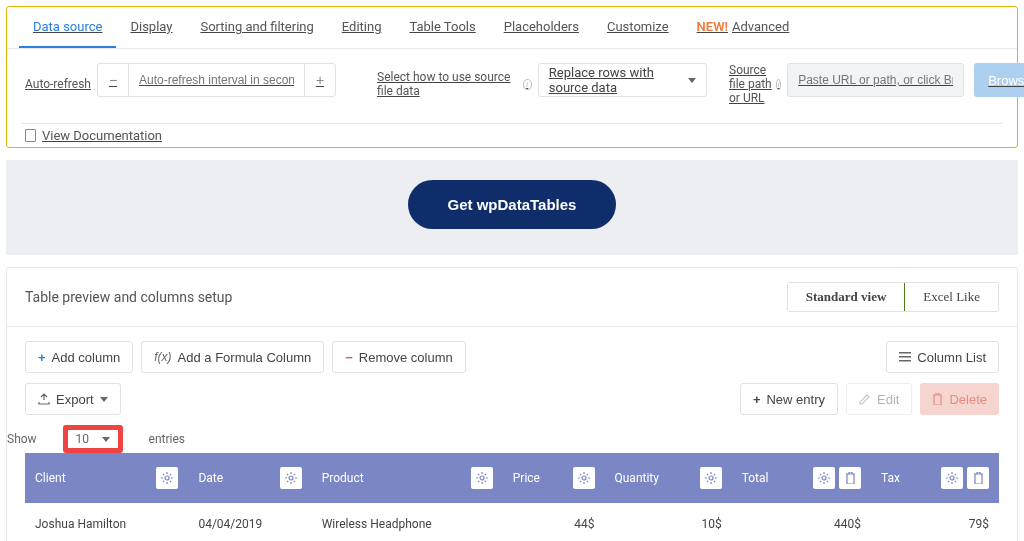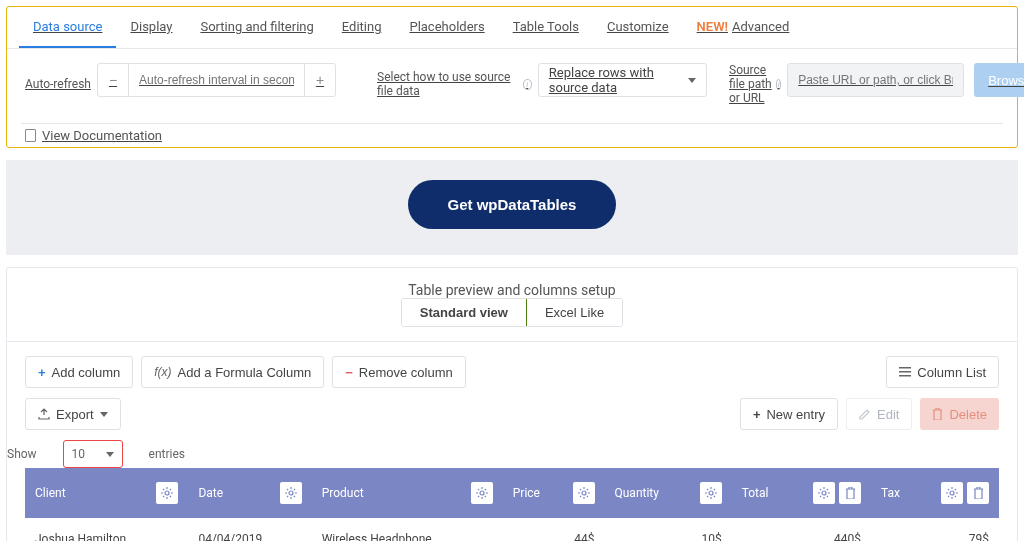--- a/index.html
+++ b/index.html
@@ -34,24 +34,24 @@
     .browse-btn { height: 34px; padding: 0 14px; background: #aed0f0; color: #fff; border: none; border-radius: 3px; font-size: 13px; cursor: pointer; }
     
     .doc-row { border-top: 1px solid #e6e8ed; margin: 0 14px; padding: 4px 4px; }
     .doc-link { display: flex; align-items: center; gap: 6px; color: #555; font-size: 13px; cursor: pointer; }
     .file-icon { width: 11px; height: 13px; border: 1.2px solid #888; border-radius: 1px; position: relative; }
     
     .cta-row { background: #eceef1; display: flex; justify-content: center; padding: 20px 0 26px; margin: 12px 6px; }
     .cta-btn { background: #0f2d6b; color: #fff; border: none; border-radius: 28px; padding: 16px 40px; font-size: 15px; font-weight: 600; cursor: pointer; }
     
     .preview-panel { background: #fff; border: 1px solid #e6e8ed; border-radius: 3px; margin: 0 6px; }
-    .preview-head { display: flex; justify-content: space-between; align-items: center; padding: 14px 18px; border-bottom: 1px solid #e6e8ed; flex-direction: column; }
+    .preview-head { display: flex; justify-content: space-between; align-items: center; padding: 14px 18px; border-bottom: 1px solid #e6e8ed; }
     .preview-title { font-size: 14px; color: #555; }
     .view-toggle { display: flex; border: 1px solid #dfe1e6; border-radius: 3px; overflow: hidden; }
-    .view-btn { padding: 6px 18px; background: #fff; border: none; font-size: 13px; cursor: pointer; color: #444; }
+    .view-btn { padding: 6px 18px; background: #fff; border: none; font-size: 13px; cursor: pointer; color: #444; font-family: Liberation Serif, serif; }
     .view-btn.active { background: #fff; font-weight: 600; }
     .view-btn + .view-btn { border-left: 1px solid #4d7c0f; }
     
     .toolbar { display: flex; justify-content: space-between; padding: 14px 18px 0; }
     .toolbar-left, .toolbar-right { display: flex; gap: 8px; align-items: center; }
     .tb-btn { display: flex; align-items: center; gap: 6px; height: 32px; padding: 0 12px; border: 1px solid #dfe1e6; background: #fff; border-radius: 3px; font-size: 13px; cursor: pointer; color: #444; }
     .tb-btn .plus { color: #2a7de1; font-weight: bold; }
     .tb-btn .minus { color: #e05b5b; font-weight: bold; }
     .tb-btn .fx { font-style: italic; font-size: 12px; color: #666; }
     
@@ -60,21 +60,21 @@
     .edit-btn { color: #b0b5bf; border-color: #eceef1; }
     .delete-btn { background: #f6d4cf; color: #e58e80; border: none; }
     .delete-btn svg { fill: #e58e80; }
     
     .search-wrap { position: relative; padding: 4px 18px 8px; }
     .search-input { width: 180px; height: 28px; border: none; border-bottom: 1px solid #e6e8ed; padding-left: 22px; font-size: 12px; outline: none; color: #999; }
     .search-ico { position: absolute; left: 20px; top: 8px; color: #bbb; }
     
     .entries-row { display: flex; align-items: center; gap: 26px; }
     .entries-row span { font-size: 12px; color: #666; }
-    .entries-select { height: 28px; width: 60px; border: 1px solid #ef4444; border-radius: 3px; padding: 0 8px; font-size: 12px; display: flex; align-items: center; justify-content: space-between; cursor: pointer; }
+    .entries-select { height: 28px; width: 60px; border: 5px solid #ef4444; border-radius: 3px; padding: 0 8px; font-size: 12px; display: flex; align-items: center; justify-content: space-between; cursor: pointer; }
     
     table { width: calc(100% - 36px); margin: 0 18px; border-collapse: collapse; }
     thead { background: #7b86c5; }
     th { text-align: left; padding: 14px 10px; color: #fff; font-weight: 400; font-size: 12px; position: relative; }
     .th-inner { display: flex; justify-content: space-between; align-items: center; }
     .gear-group { display: flex; gap: 4px; }
     .gear-btn { width: 22px; height: 22px; background: #fff; border-radius: 2px; display: flex; align-items: center; justify-content: center; cursor: pointer; }
     .gear-btn svg { fill: #7b86c5; }
     td { padding: 14px 10px; border-bottom: 1px solid #eef0f3; font-size: 12px; color: #444; }
     td.num { text-align: right; }
@@ -83,22 +83,22 @@
   </style>
 </head>
 <body>
 
 <div class="panel">
   <div class="tabs">
     <div class="tab active"><span>Data source</span></div>
     <div class="tab"><span>Display</span></div>
     <div class="tab"><span>Sorting and filtering</span></div>
     <div class="tab"><span>Editing</span></div>
+    <div class="tab"><span>Table Tools</span></div>
     <div class="tab"><span>Placeholders</span></div>
-    <div class="tab"><span>Table Tools</span></div>
     <div class="tab"><span>Customize</span></div>
     <div class="tab"><span class="tab-new">NEW!</span><span>Advanced</span></div>
   </div>
 
   <div class="form-row">
     <div class="form-col auto">
       <div class="form-label">
         <span>Auto-refresh</span>
       </div>
       <div class="input-group">

